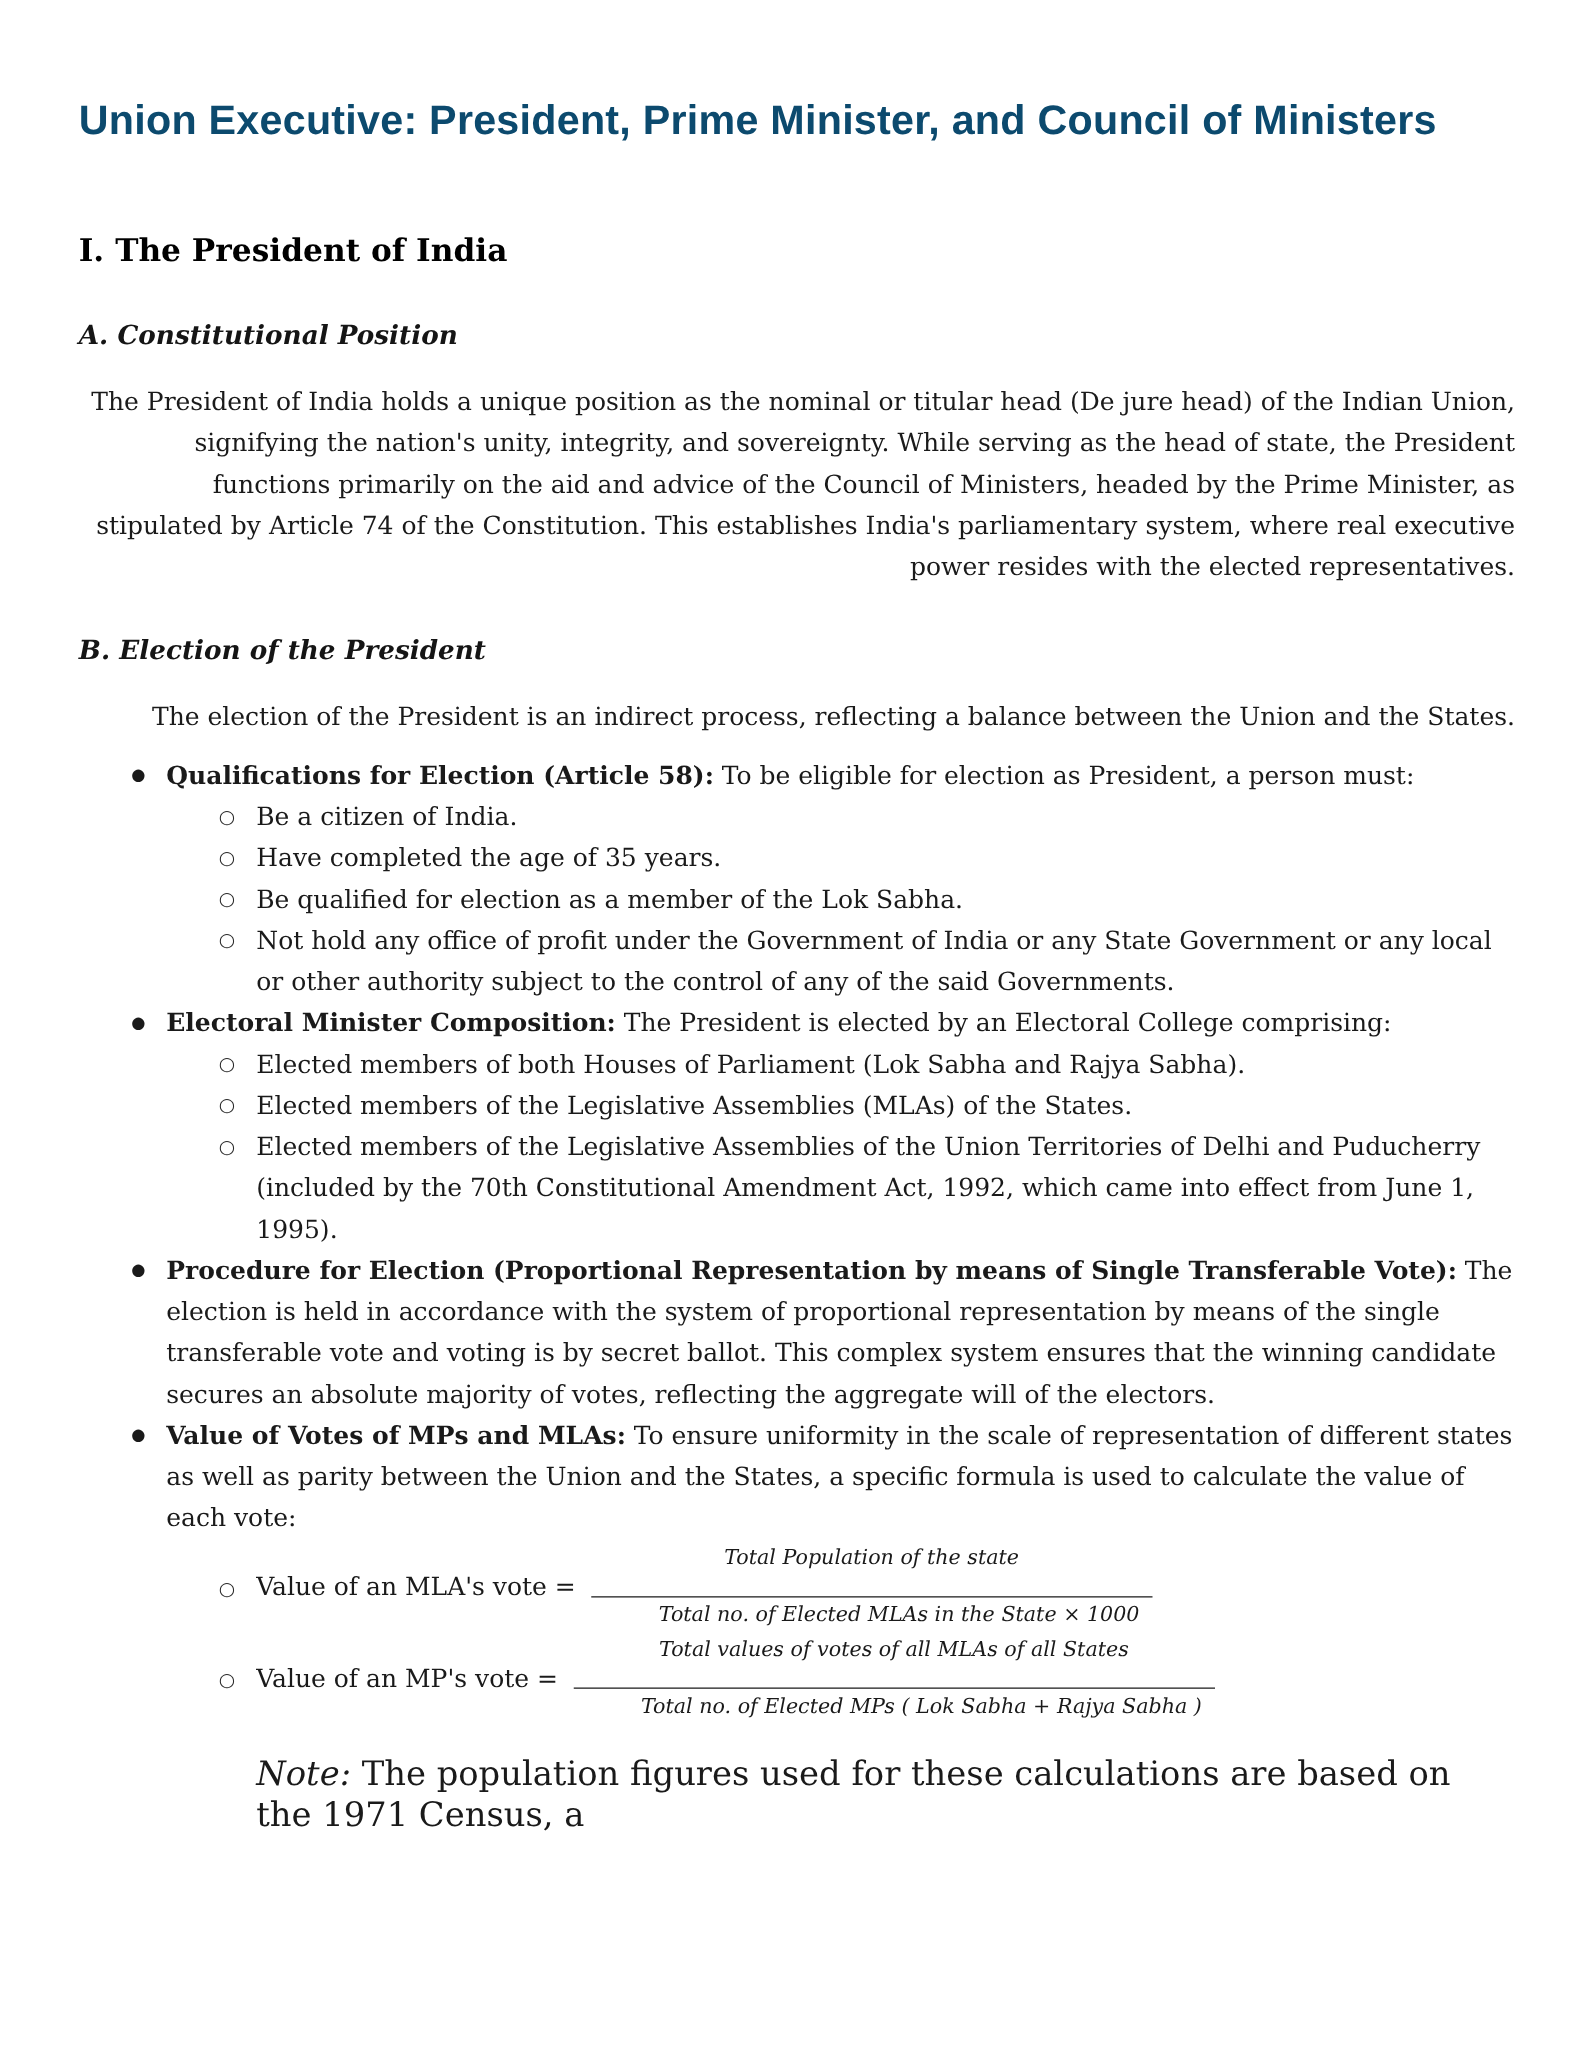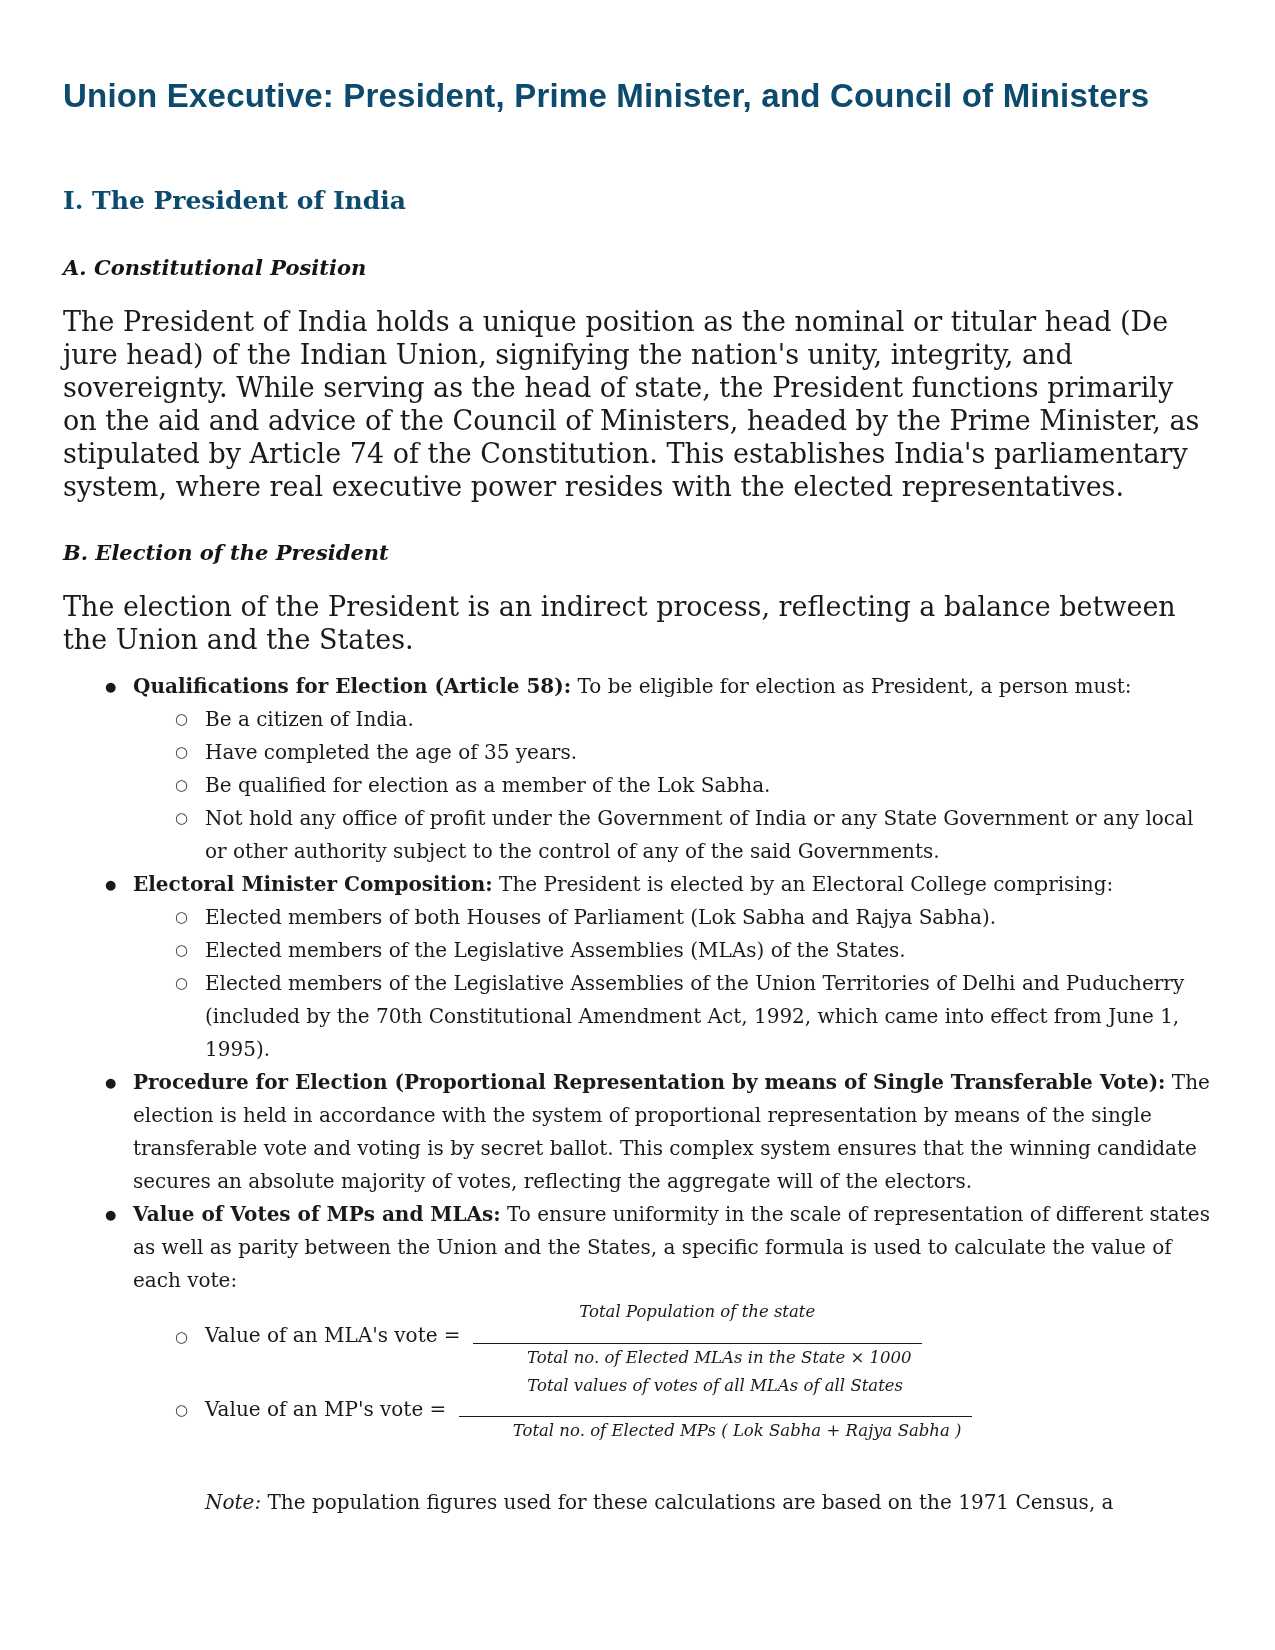--- a/index.html
+++ b/index.html
@@ -26,34 +26,35 @@
     line-height: 1.55;
     color: #0c4a6e;
     margin: 70px 0 10px 0;
     letter-spacing: 0.2px;
   }
   h2.sec {
     font-size: 25px;
     font-weight: 700;
     line-height: 1.3;
     margin: 64px 0 0 0;
-    color: #0c4a6e;
+    color: #000000;
   }
   h3.subsec {
     font-size: 21px;
     font-weight: 700;
     line-height: 1.3;
     margin: 36px 0 0 0;
     color: #151515;
     font-style: italic;
   }
   p.body {
-    font-size: 27px;
+    font-size: 20px;
     line-height: 33px;
     margin: 24px 0 0 0;
+    text-align: right;
   }
   .list {
     margin-top: 14px;
     font-size: 20px;
     line-height: 33px;
   }
   .li {
     display: flex;
     align-items: flex-start;
   }
@@ -103,22 +104,22 @@
     display: block;
     padding: 0 10px 19px 10px;
     border-bottom: 1.6px solid #1a1a1a;
   }
   .frac .den {
     display: block;
     padding: 3px 10px 0 10px;
     margin-left: 44px;
   }
   p.note {
-    margin: 42px 0 0 142px;
-    font-size: 20px;
+    margin: 25px 0 0 142px;
+    font-size: 27px;
     line-height: 33px;
   }
   .note .note-label { font-style: italic; }
 </style>
 </head>
 <body>
 
 <div class="page">
 
   <h1 class="doc-title">Union Executive: President, Prime Minister, and Council of Ministers</h1>

